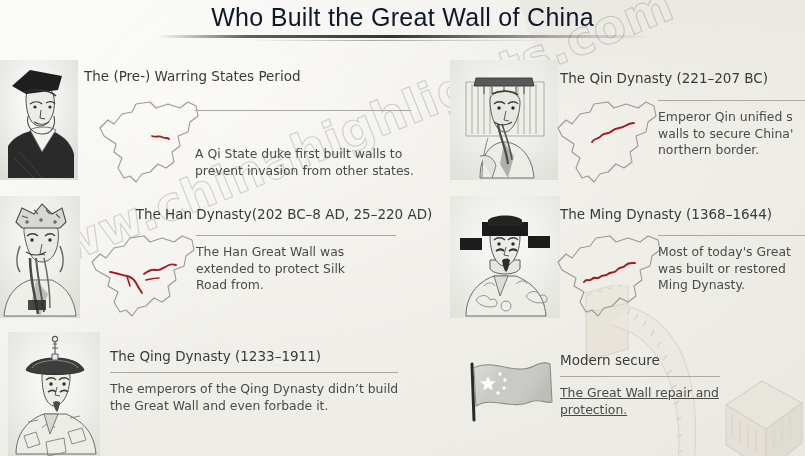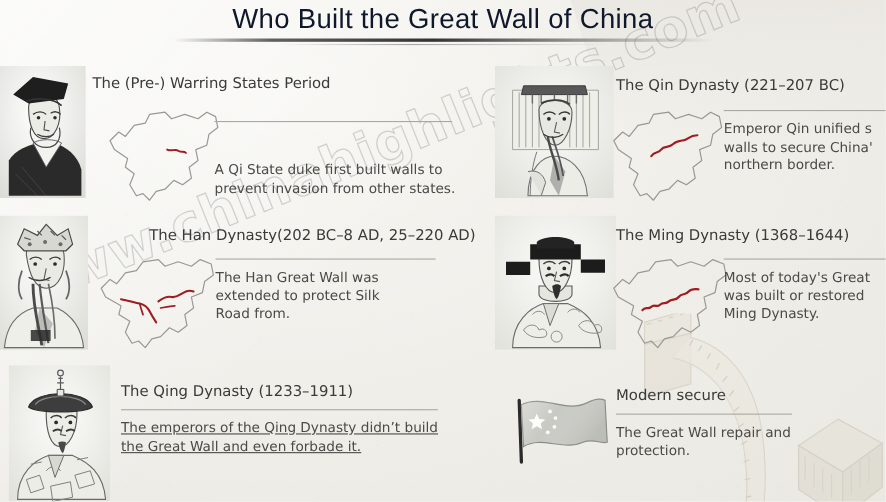--- a/index.html
+++ b/index.html
@@ -352,21 +352,21 @@
         <path d="M49 55 L47 63 L52 64" fill="none" stroke="#585858" stroke-width="1"></path>
         <path d="M40 60 c 3 -2, 6 -2, 8 0" fill="none" stroke="#3a3a3a" stroke-width="1.7"></path>
         <path d="M52 60 c 3 -2, 6 -2, 8 0" fill="none" stroke="#3a3a3a" stroke-width="1.7"></path>
         <path d="M45 70 c 2 -1, 5 -1, 7 0 c -1 6, -2 9, -3 10 c -2 -2, -3 -5, -4 -10 Z" fill="#4a4a4a"></path>
       </svg>
     </div>
     <div style="position:absolute;left:110px;top:16px;width:320px;">
       <div class="head">The Qing Dynasty (1233–1911)</div>
     </div>
     <div class="divider" style="position:absolute;left:110px;top:40px;width:288px;"></div>
-    <div class="body-text" style="position:absolute;left:110px;top:49px;width:300px;text-decoration:underline;">The emperors of the Qing Dynasty didn’t build the Great Wall and even forbade it.</div>
+    <div class="body-text" style="position:absolute;left:110px;top:49px;width:300px;">The emperors of the Qing Dynasty didn’t build the Great Wall and even forbade it.</div>
   </div>
 
   <div class="entry" style="left:450px;top:340px;">
     <div class="flag" style="left:10px;top:14px;">
       <svg viewBox="0 0 96 72" width="96" height="72">
         <path d="M12 10 L14 66" stroke="#2a2a2a" stroke-width="3" stroke-linecap="round"></path>
         <path d="M14 14 C 34 4, 54 22, 74 12 C 84 7, 88 9, 90 10
                  L92 48 C 86 50, 80 44, 70 48 C 52 56, 32 42, 16 52 Z" fill="#c9c9c4" stroke="#8a8a86" stroke-width="1.1"></path>
         <path d="M14 14 C 34 4, 54 22, 74 12 C 84 7, 88 9, 90 10
                  L92 48 C 86 50, 80 44, 70 48 C 52 56, 32 42, 16 52 Z" fill="url(#flagShade)" opacity=".5"></path>
@@ -381,16 +381,16 @@
         <circle cx="40" cy="20" r="1.7" fill="#fdfdfb"></circle>
         <circle cx="45" cy="26" r="1.7" fill="#fdfdfb"></circle>
         <circle cx="44" cy="34" r="1.7" fill="#fdfdfb"></circle>
         <circle cx="38" cy="39" r="1.7" fill="#fdfdfb"></circle>
       </svg>
     </div>
     <div style="position:absolute;left:110px;top:12px;width:200px;">
       <div class="head">Modern secure</div>
     </div>
     <div class="divider" style="position:absolute;left:110px;top:36px;width:160px;"></div>
-    <div class="body-text" style="position:absolute;left:110px;top:45px;width:170px;">The Great Wall repair and protection.</div>
+    <div class="body-text" style="position:absolute;left:110px;top:45px;width:170px;text-decoration:underline;">The Great Wall repair and protection.</div>
   </div>
 
 </div>
 
 </body></html>

